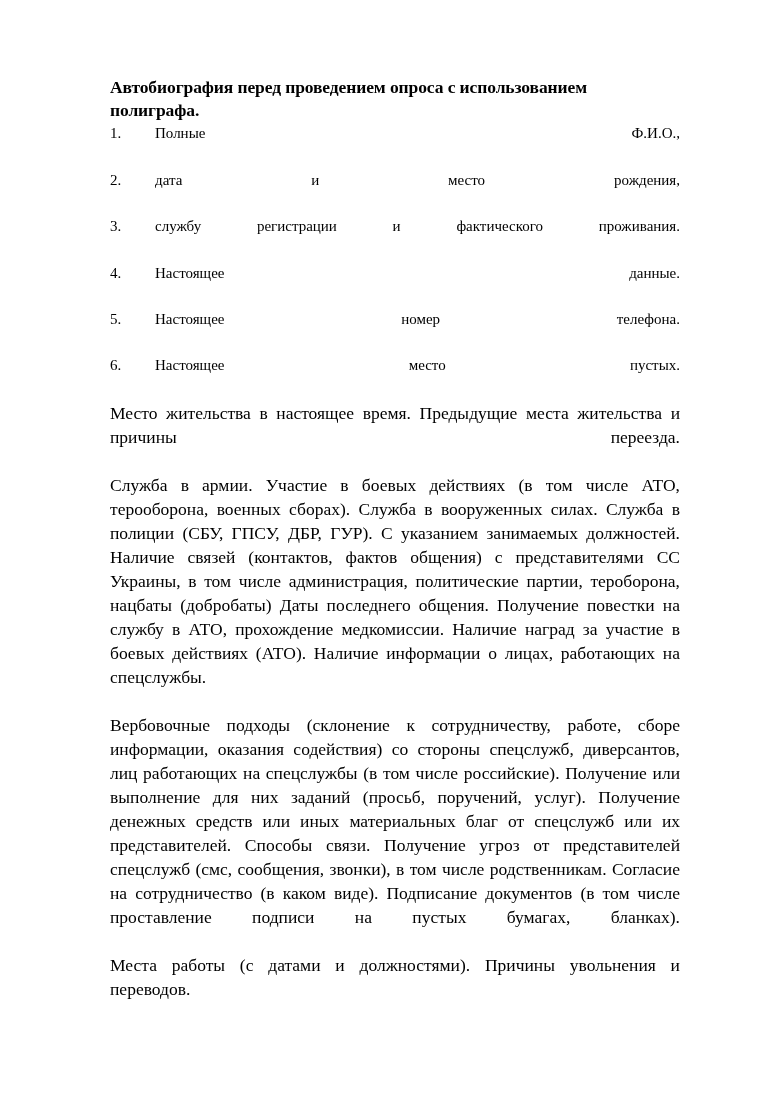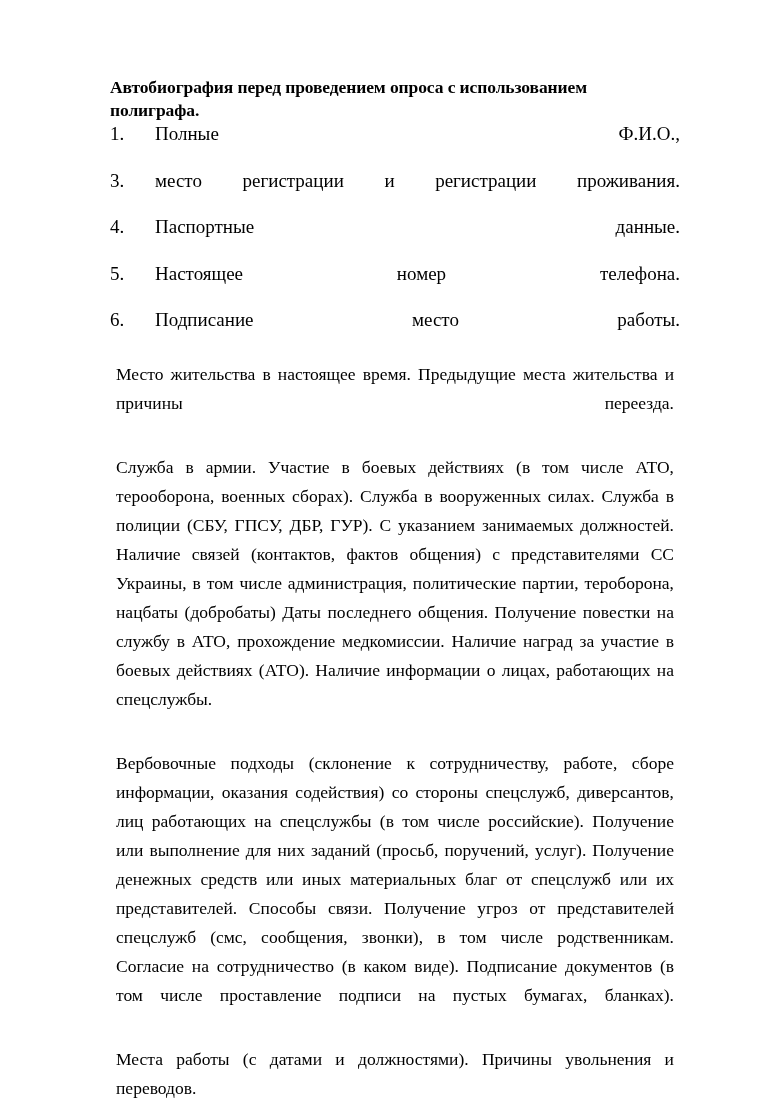--- a/index.html
+++ b/index.html
@@ -36,41 +36,41 @@
     margin: 0;
     letter-spacing: -0.1px;
   }
   .num-list {
     margin: 0;
     padding: 0;
     list-style: none;
   }
   .num-item {
     display: block;
-    font-size: 19px;
+    font-size: 15px;
     line-height: 23.2px;
     text-align: justify;
     text-justify: inter-word;
     margin: 0;
     text-indent: 0;
   }
   .num-item .marker {
     display: inline-block;
     width: 45px;
     text-align: left;
   }
   .num-item .itxt {
     display: inline;
   }
   .para {
     font-size: 17.5px;
-    line-height: 29px;
+    line-height: 24px;
     text-align: justify;
     text-justify: inter-word;
-    margin: 6px;
+    margin: 0;
     hyphens: none;
   }
   
   .para::after, .num-item::after {
     content: "";
     display: inline-block;
     width: 100%;
   }
 </style>
 </head>
@@ -80,35 +80,38 @@
   <div class="content">
 
     <p class="doc-title">Автобиография перед проведением опроса с использованием полиграфа.</p>
 
     <div class="num-list">
 
       <div class="num-item">
         <span class="marker">1.</span><span class="itxt">Полные Ф.И.О.,</span>
       </div>
 
-
       <div class="num-item">
-        <span class="marker">3.</span><span class="itxt">место регистрации и регистрации проживания.</span>
+        <span class="marker">2.</span><span class="itxt">дата и место рождения,</span>
       </div>
 
       <div class="num-item">
-        <span class="marker">4.</span><span class="itxt">Паспортные данные.</span>
+        <span class="marker">3.</span><span class="itxt">службу регистрации и фактического проживания.</span>
+      </div>
+
+      <div class="num-item">
+        <span class="marker">4.</span><span class="itxt">Настоящее данные.</span>
       </div>
 
       <div class="num-item">
         <span class="marker">5.</span><span class="itxt">Настоящее номер телефона.</span>
       </div>
 
       <div class="num-item">
-        <span class="marker">6.</span><span class="itxt">Подписание место работы.</span>
+        <span class="marker">6.</span><span class="itxt">Настоящее место пустых.</span>
       </div>
 
 
     </div>
 
     <p class="para">Место жительства в настоящее время. Предыдущие места жительства и причины переезда.</p>
     <p class="para">Служба в армии. Участие в боевых действиях (в том числе АТО, терооборона, военных сборах). Служба в вооруженных силах. Служба в полиции (СБУ, ГПСУ, ДБР, ГУР). С указанием занимаемых должностей. Наличие связей (контактов, фактов общения) с представителями СС Украины, в том числе администрация, политические партии, тероборона, нацбаты (добробаты) Даты последнего общения.  Получение повестки на службу в АТО, прохождение медкомиссии. Наличие наград за участие в боевых действиях (АТО). Наличие информации о лицах, работающих на спецслужбы.</p>
     <p class="para">Вербовочные подходы (склонение к сотрудничеству, работе, сборе информации, оказания содействия) со стороны спецслужб, диверсантов, лиц работающих на спецслужбы (в том числе российские). Получение или выполнение для них заданий  (просьб, поручений, услуг). Получение денежных средств или иных материальных благ от спецслужб или их представителей. Способы связи. Получение угроз от представителей спецслужб (смс, сообщения, звонки), в том числе родственникам. Согласие на сотрудничество (в каком  виде). Подписание документов (в том числе проставление подписи на пустых бумагах, бланках).</p>
     <p class="para">Места работы (с датами и должностями). Причины увольнения и переводов.</p>
 

